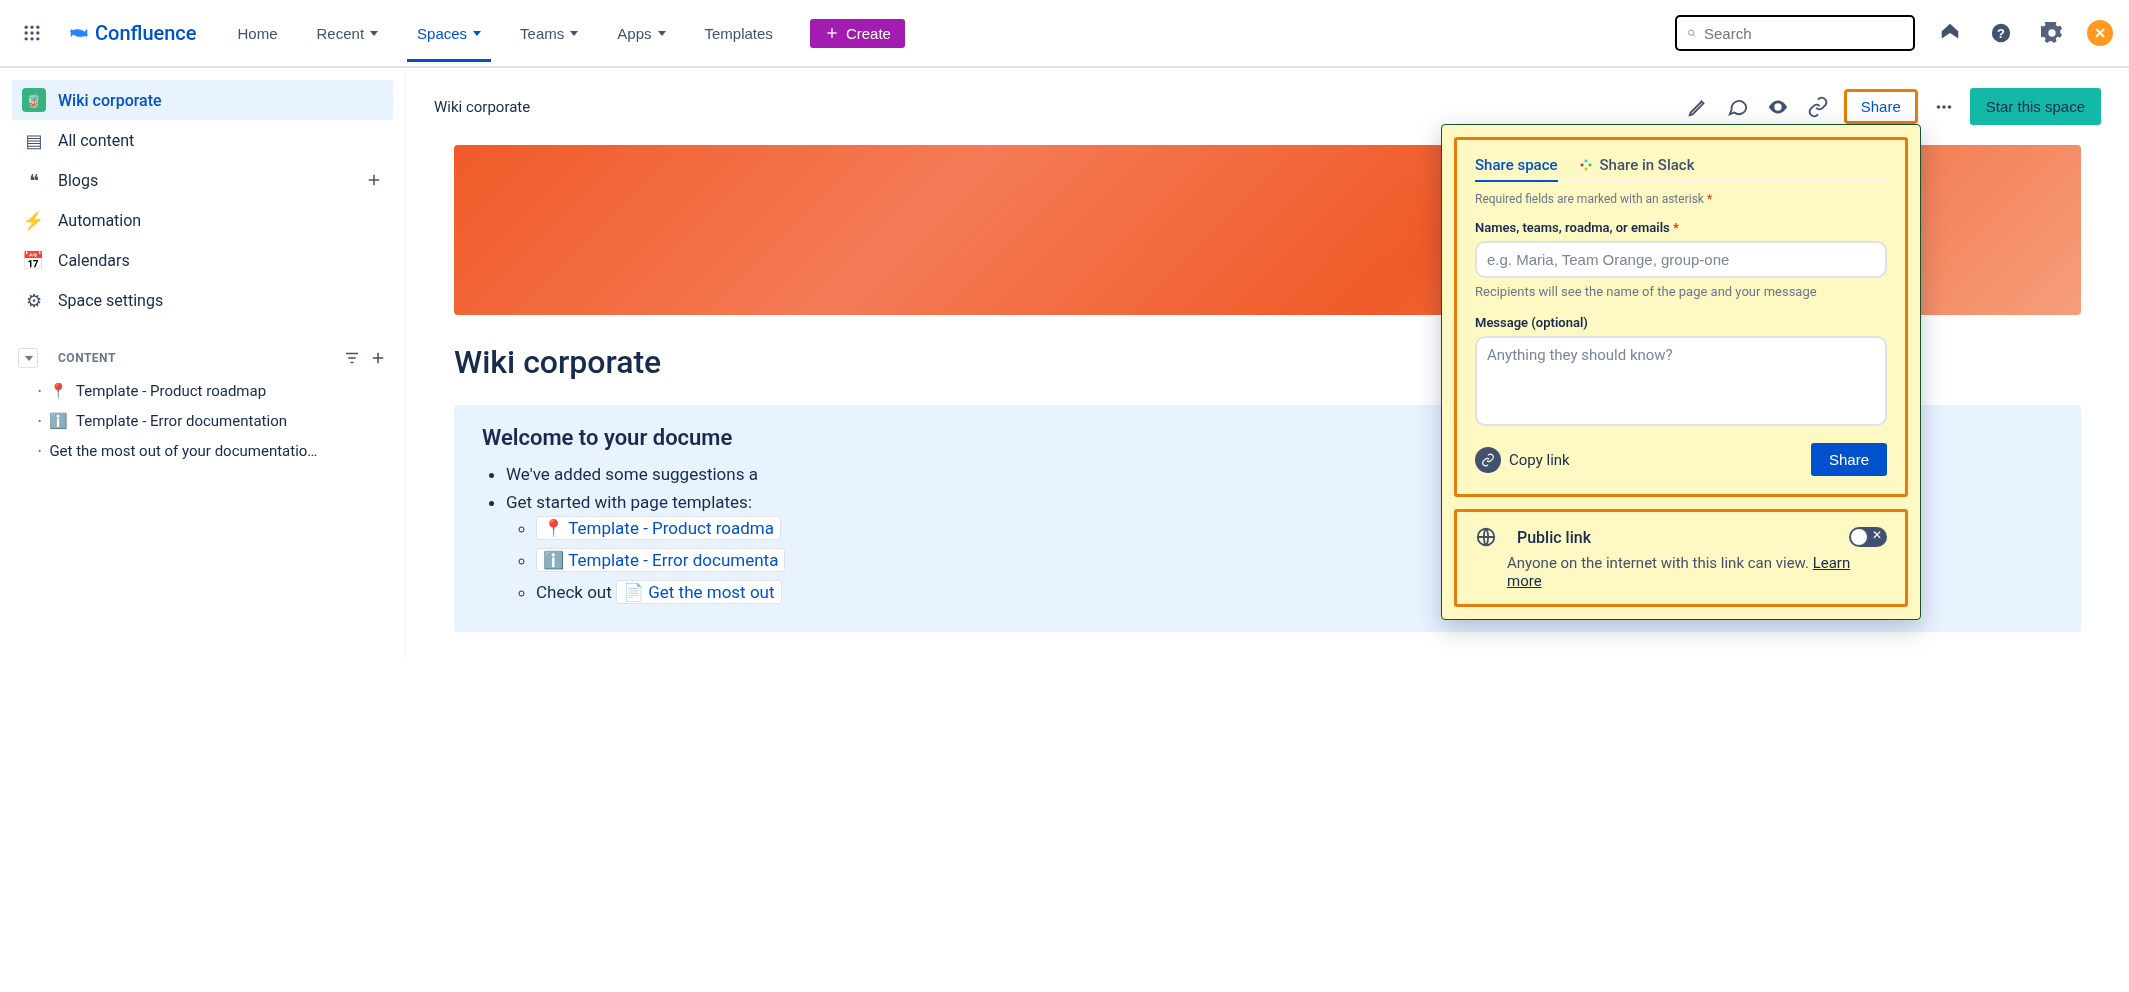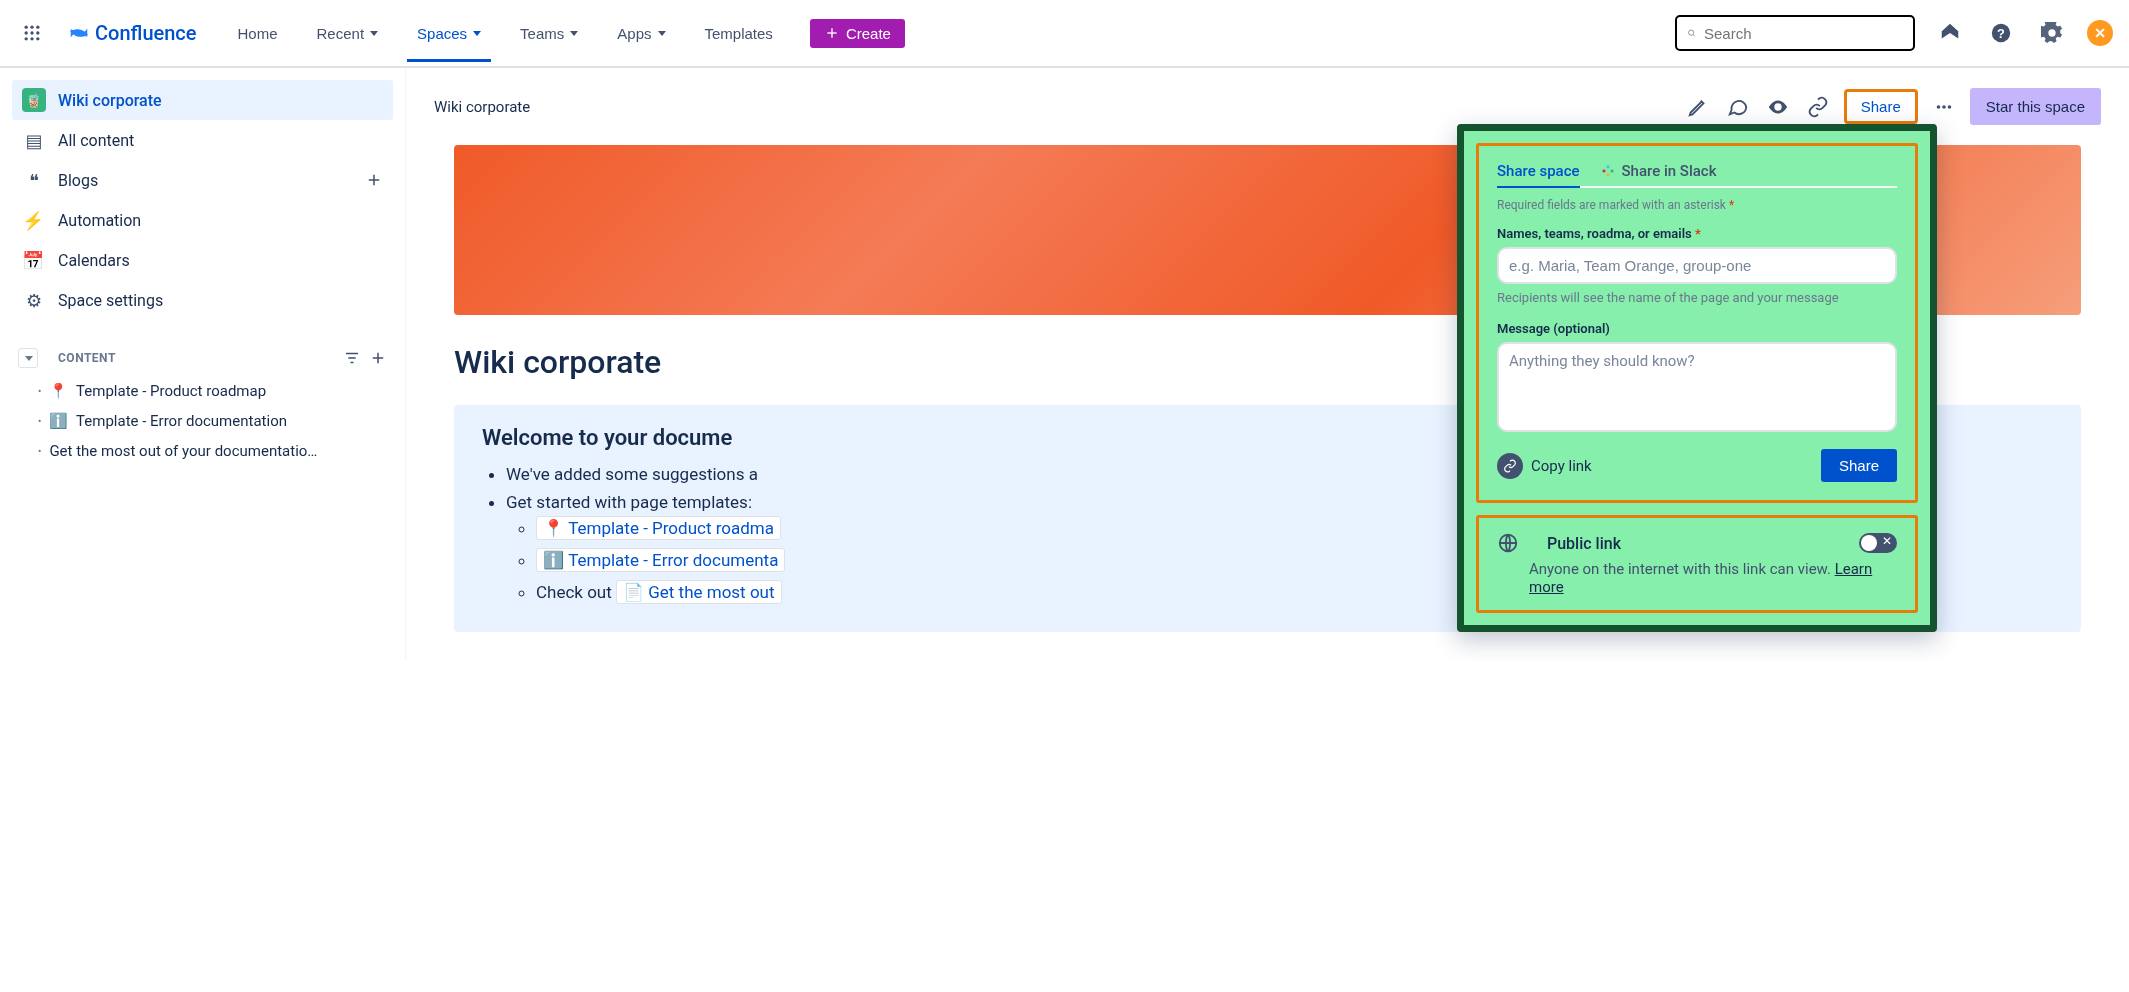--- a/index.html
+++ b/index.html
@@ -26,48 +26,48 @@
 .side-section .sec-chevron { width:20px;height:20px;border:1px solid #dfe1e6;border-radius:3px;display:flex;align-items:center;justify-content:center; }
 .side-actions { margin-left:auto;display:flex;gap:8px;color:#42526E; }
 .tree-item { display:flex;align-items:center;gap:8px;padding:6px 10px 6px 26px;font-size:15px;color:#172B4D;cursor:pointer;white-space:nowrap;overflow:hidden;text-overflow:ellipsis; }
 .tree-dot { color:#6B778C;font-size:10px; }
 .content { flex:1; padding: 0; position:relative; }
 .page-header { display:flex;align-items:center;padding:20px 28px;gap:12px; }
 .page-title-small { font-size:15px;color:#172B4D; }
 .page-actions { margin-left:auto;display:flex;align-items:center;gap:12px; }
 .action-ic { width:28px;height:28px;display:flex;align-items:center;justify-content:center;cursor:pointer;color:#42526E; }
 .share-btn { border:3px solid #E87C0A;border-radius:4px;padding:6px 14px;color:#0052CC;font-size:15px;background:#fff;cursor:pointer;font-weight:500; }
-.star-btn { background:#c4b5fd;border:none;padding:10px 16px;font-size:15px;color:#172B4D;cursor:pointer;border-radius:3px; }
+.star-btn { background:#14b8a6;border:none;padding:10px 16px;font-size:15px;color:#172B4D;cursor:pointer;border-radius:3px; }
 .hero { margin: 0 48px; height:170px; background: linear-gradient(135deg,#F05A28 0%,#F47B56 30%,#F05A28 60%,#F69E7B 100%); border-radius:4px; }
 .page-body { padding: 28px 48px; }
 .page-h1 { font-size:32px;font-weight:500;color:#172B4D;margin-bottom:24px; }
 .welcome-box { background:#E9F2FF;border-radius:4px;padding:20px 28px;font-size:17px; }
 .welcome-box h2 { font-size:22px;font-weight:600;margin-bottom:10px; }
 .welcome-box ul { list-style:disc;padding-left:24px; }
 .welcome-box li { padding:4px 0; }
 .welcome-box ul ul { list-style:circle;padding-left:30px; }
 .link-chip { display:inline-flex;align-items:center;gap:4px;border:1px solid #dfe1e6;background:#fff;border-radius:3px;padding:1px 6px;color:#0052CC; }
-.popover { position:absolute; top:56px; right:192px; width:480px; background:#86efac; border:7px solid #14532d; border-radius:4px; box-shadow:0 8px 24px rgba(9,30,66,0.25); z-index:100; }
+.popover { position:absolute; top:56px; right:208px; width:480px; background:#fef9c3; border:1px solid #14532d; border-radius:4px; box-shadow:0 8px 24px rgba(9,30,66,0.25); z-index:100; }
 .pop-inner { border:3px solid #E87C0A;border-radius:3px;margin:12px;padding:10px 18px 18px; }
 .tabs { display:flex;gap:20px;border-bottom:2px solid #f4f5f7;margin-bottom:10px; }
 .tab { padding:6px 0;font-size:15px;font-weight:500;color:#42526E;cursor:pointer;display:flex;align-items:center;gap:6px;border-bottom:2px solid transparent;margin-bottom:-2px; }
 .tab.active { color:#0052CC;border-bottom-color:#0052CC; }
 .req-note { font-size:12px;color:#6B778C;margin-bottom:14px; }
 .req-note .ast, .form-label .ast { color:#DE350B; }
 .form-label { font-size:13px;font-weight:600;color:#172B4D;margin-bottom:6px;display:block; }
 .form-input { width:100%;border:2px solid #dfe1e6;border-radius:10px;padding:8px 10px;font-size:15px;color:#172B4D;margin-bottom:6px; }
 .form-input::placeholder { color:#7A869A; }
 .form-help { font-size:13px;color:#6B778C;margin-bottom:16px; }
 textarea.form-input { height:90px;resize:none;font-family:inherit; }
 .pop-footer { display:flex;align-items:center;justify-content:space-between;margin-top:8px; }
 .copy-link { display:flex;align-items:center;gap:8px;color:#172B4D;font-size:15px;cursor:pointer; }
 .copy-link .circ { width:26px;height:26px;border-radius:50%;background:#42526E;color:#fff;display:flex;align-items:center;justify-content:center; }
 .share-primary { background:#0052CC;color:#fff;border:none;padding:8px 18px;border-radius:3px;font-size:15px;font-weight:500;cursor:pointer; }
 .pop-public { border:3px solid #E87C0A;border-radius:3px;margin:0 12px 12px;padding:14px 18px; }
-.public-row { display:flex;align-items:center;gap:28px; }
+.public-row { display:flex;align-items:center;gap:20px; }
 .public-title { font-size:16px;font-weight:500; }
 .toggle { margin-left:auto;width:38px;height:20px;background:#42526E;border-radius:10px;position:relative;cursor:pointer; }
 .toggle::after { content:"";position:absolute;left:2px;top:2px;width:16px;height:16px;border-radius:50%;background:#fff; }
 .toggle .x { position:absolute;right:5px;top:1px;color:#fff;font-size:12px; }
 .public-desc { font-size:15px;color:#42526E;margin-top:6px;margin-left:32px; }
 .public-desc a { color:#172B4D;text-decoration:underline; }
 .slack-ic { width:16px;height:16px; }
 .space-avatar { width:24px;height:24px;border-radius:4px;background:#36B37E;display:flex;align-items:center;justify-content:center;font-size:14px; }
 </style>
 </head>

